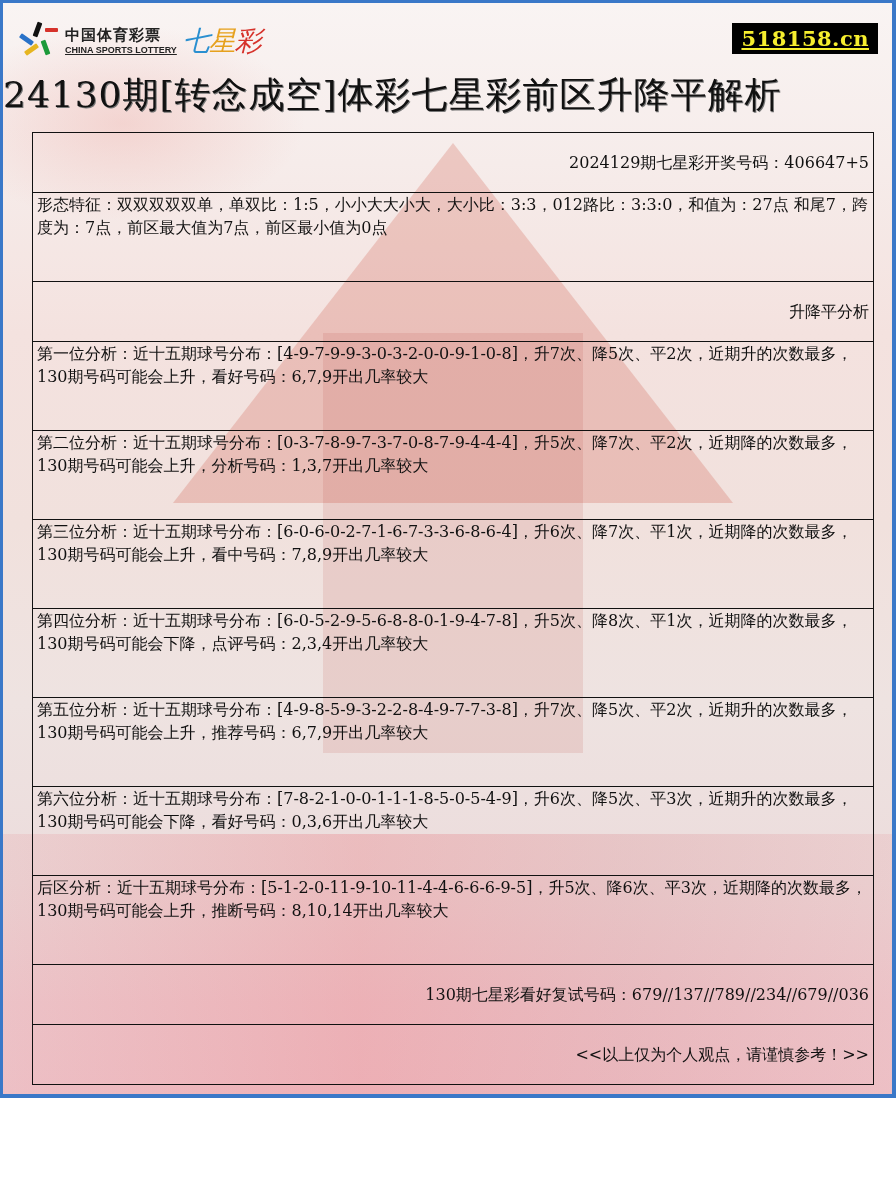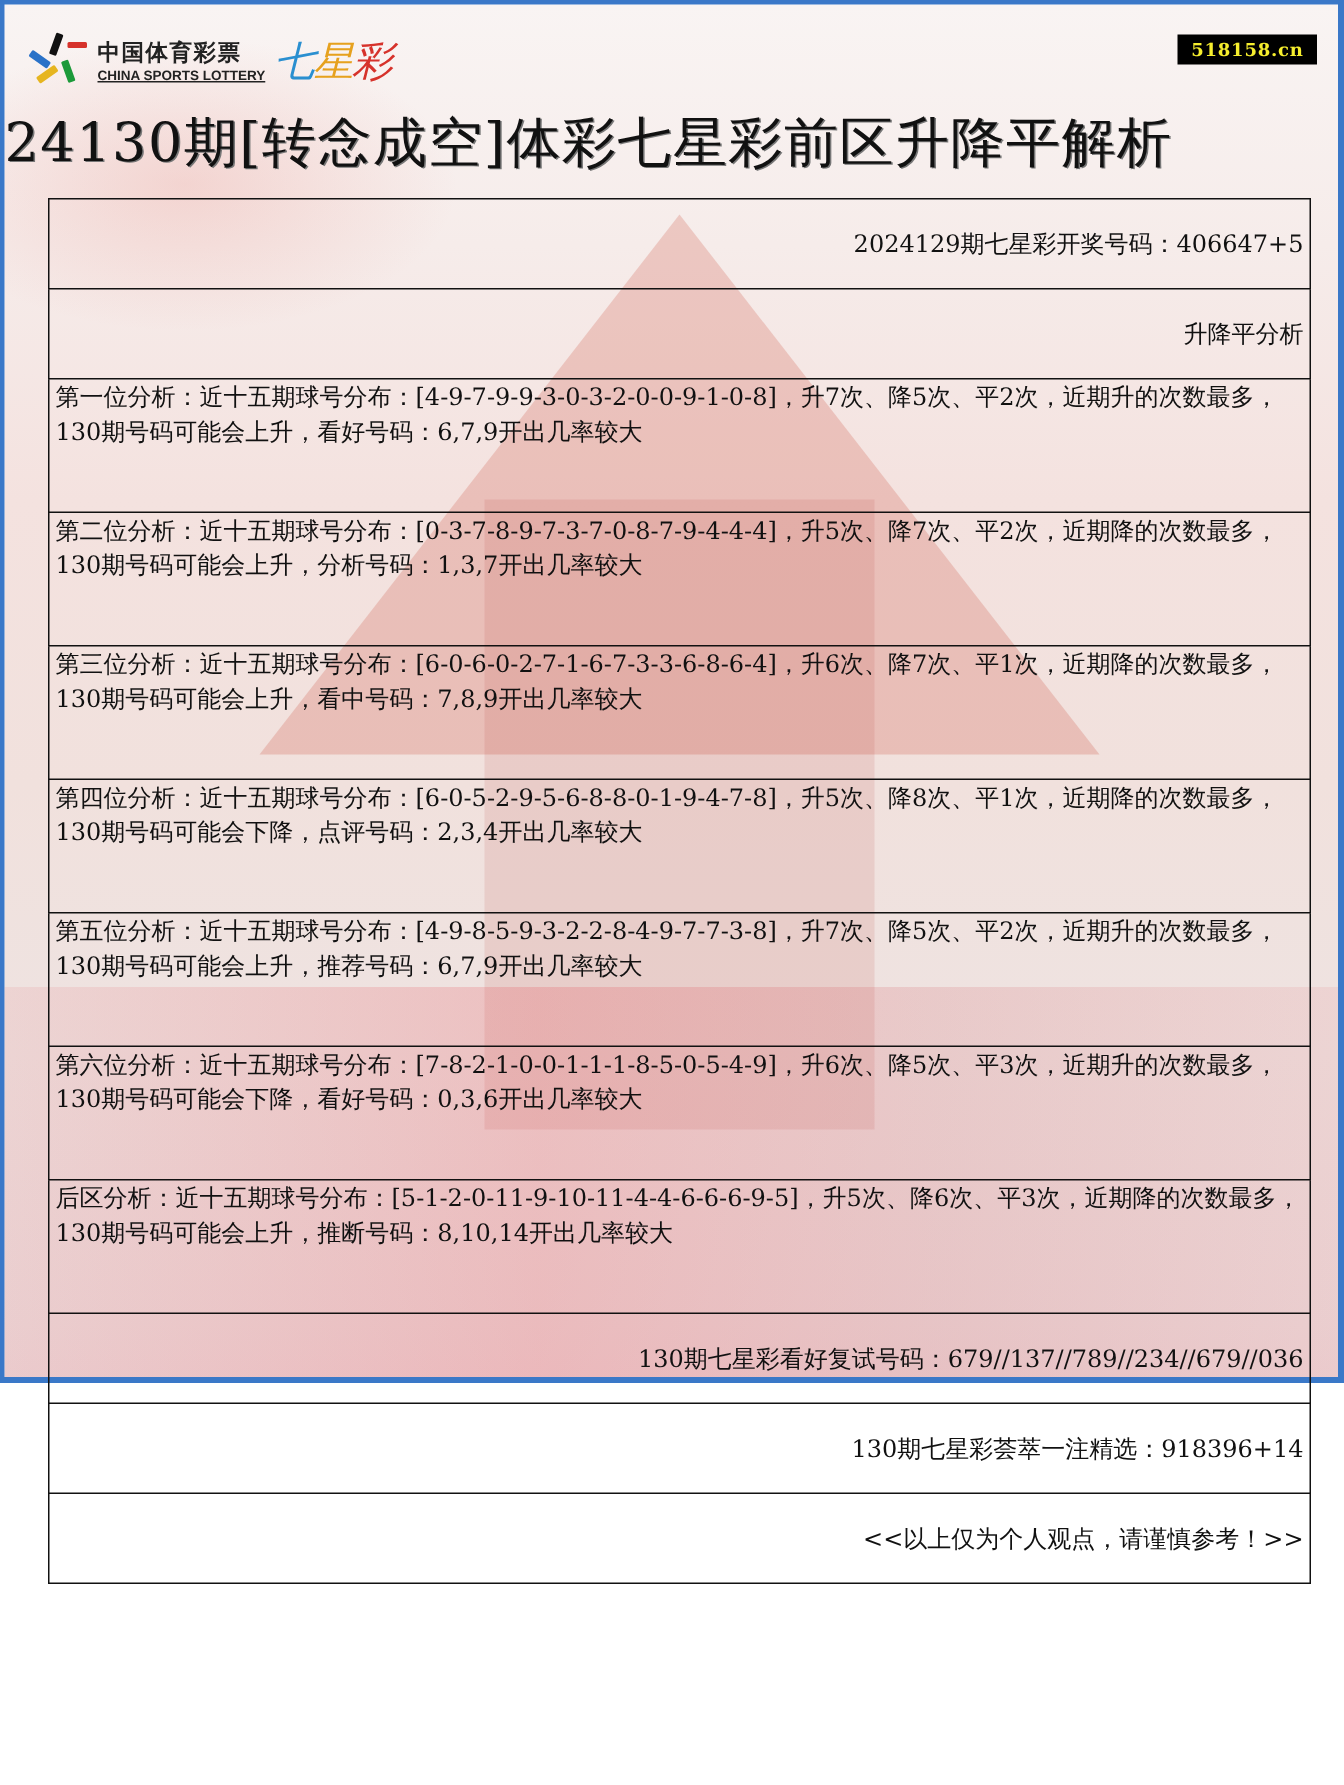--- a/index.html
+++ b/index.html
@@ -1,18 +1,18 @@
 <!DOCTYPE html>
 <html><head>
 <meta charset="utf-8">
 <style>
   html, body { margin:0; padding:0; }
   body { width:896px; height:1190px; overflow:hidden; font-family:"DejaVu Serif", serif; }
   .frame {
-    position:relative; width:896px; height:922px; box-sizing:border-box;
+    position:relative; width:896px; height:1098px; box-sizing:border-box;
     border:3px solid #3a78c8; border-right-width:4px; border-bottom-width:4px;
     background:
       radial-gradient(ellipse 260px 140px at 120px 120px, rgba(230,120,110,0.22), rgba(0,0,0,0) 70%),
       linear-gradient(160deg, rgba(0,0,0,0) 40%, rgba(0,0,0,0) 60%),
       linear-gradient(180deg, #f9f4f3 0px, #f6ecea 160px, #f4e2df 330px, #f1e1dd 520px, #eee3e1 700px, #ecdcdc 880px, #eecfd3 1000px, #f0c9cf 1190px);
   }
   .roof {
     position:absolute; left:170px; top:140px; width:0; height:0;
     border-left:280px solid transparent; border-right:280px solid transparent;
     border-bottom:360px solid rgba(200,70,50,0.22);
@@ -28,22 +28,22 @@
   .header { position:relative; height:128px; }
   .logo { position:absolute; left:18px; top:18px; height:40px; display:flex; align-items:center; }
   .logo-mark { width:36px; height:38px; position:relative; }
   .logo-mark i { position:absolute; display:block; width:5px; height:15px; border-radius:1px; }
   .logo-text { margin-left:8px; display:flex; flex-direction:column; line-height:1; }
   .logo-cn { font-family:"DejaVu Sans", sans-serif; font-size:15px; font-weight:bold; color:#222; letter-spacing:1px; }
   .logo-en { font-family:"Liberation Sans", sans-serif; font-size:9px; font-weight:bold; color:#222; margin-top:3px;text-decoration:underline; }
   .logo-brand { margin-left:6px; font-family:"DejaVu Sans", sans-serif; font-size:27px; font-weight:normal; font-style:italic; letter-spacing:-1px; }
   .badge {
     position:absolute; right:14px; top:20px; background:#000; color:#f6ee2e;
-    font-family:"DejaVu Serif", serif; font-size:12px; font-weight:bold;
-    padding:3px 9px; letter-spacing:0.5px;
+    font-family:"DejaVu Serif", serif; font-size:21px; font-weight:bold;
+    padding:3px 9px; letter-spacing:0.5px;text-decoration:underline;
   }
   .title {
     position:absolute; left:0; right:0; top:68px; text-align:left;
     font-family:"DejaVu Serif", serif; font-size:36px; color:#111;
     text-shadow:1px 1px 0 #777; letter-spacing:1px;
   }
   table.content {
     position:absolute; left:29px; top:129px; width:842px; border-collapse:collapse;
   }
   table.content td {
@@ -82,20 +82,23 @@
     <div class="badge">518158.cn</div>
     <div class="title">24130期[转念成空]体彩七星彩前区升降平解析</div>
   </div>
 
   <table class="content">
     <tbody>
       <tr>
           <td class="center">2024129期七星彩开奖号码：406647+5</td>
         </tr>
       <tr>
+          <td class="para">形态特征：双双双双双单，单双比：1:5，小小大大小大，大小比：3:3，012路比：3:3:0，和值为：27点 和尾7，跨度为：7点，前区最大值为7点，前区最小值为0点</td>
+        </tr>
+      <tr>
           <td class="center">升降平分析</td>
         </tr>
       <tr>
           <td class="para">第一位分析：近十五期球号分布：[4-9-7-9-9-3-0-3-2-0-0-9-1-0-8]，升7次、降5次、平2次，近期升的次数最多，130期号码可能会上升，看好号码：6,7,9开出几率较大</td>
         </tr>
       <tr>
           <td class="para">第二位分析：近十五期球号分布：[0-3-7-8-9-7-3-7-0-8-7-9-4-4-4]，升5次、降7次、平2次，近期降的次数最多，130期号码可能会上升，分析号码：1,3,7开出几率较大</td>
         </tr>
       <tr>
           <td class="para">第三位分析：近十五期球号分布：[6-0-6-0-2-7-1-6-7-3-3-6-8-6-4]，升6次、降7次、平1次，近期降的次数最多，130期号码可能会上升，看中号码：7,8,9开出几率较大</td>
@@ -109,20 +112,17 @@
       <tr>
           <td class="para">第六位分析：近十五期球号分布：[7-8-2-1-0-0-1-1-1-8-5-0-5-4-9]，升6次、降5次、平3次，近期升的次数最多，130期号码可能会下降，看好号码：0,3,6开出几率较大</td>
         </tr>
       <tr>
           <td class="para2">后区分析：近十五期球号分布：[5-1-2-0-11-9-10-11-4-4-6-6-6-9-5]，升5次、降6次、平3次，近期降的次数最多，130期号码可能会上升，推断号码：8,10,14开出几率较大</td>
         </tr>
       <tr>
           <td class="center">130期七星彩看好复试号码：679//137//789//234//679//036</td>
         </tr>
       <tr>
-          <td class="center">130期七星彩荟萃一注精选：918396+14</td>
-        </tr>
-      <tr>
           <td class="center">&lt;&lt;以上仅为个人观点，请谨慎参考！&gt;&gt;</td>
         </tr>
     </tbody>
   </table>
 </div>
 
 </body></html>

